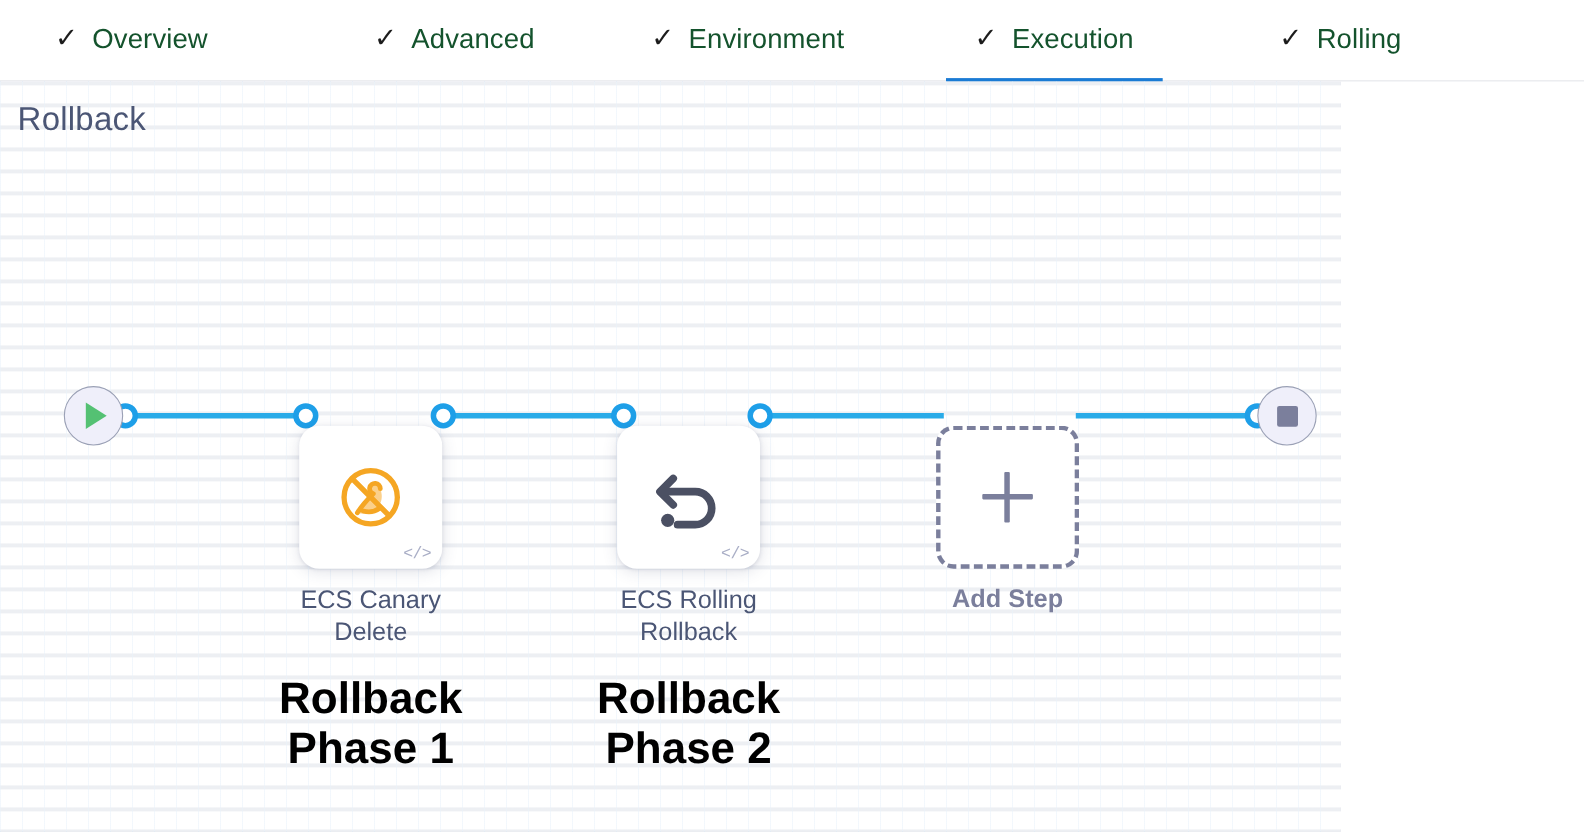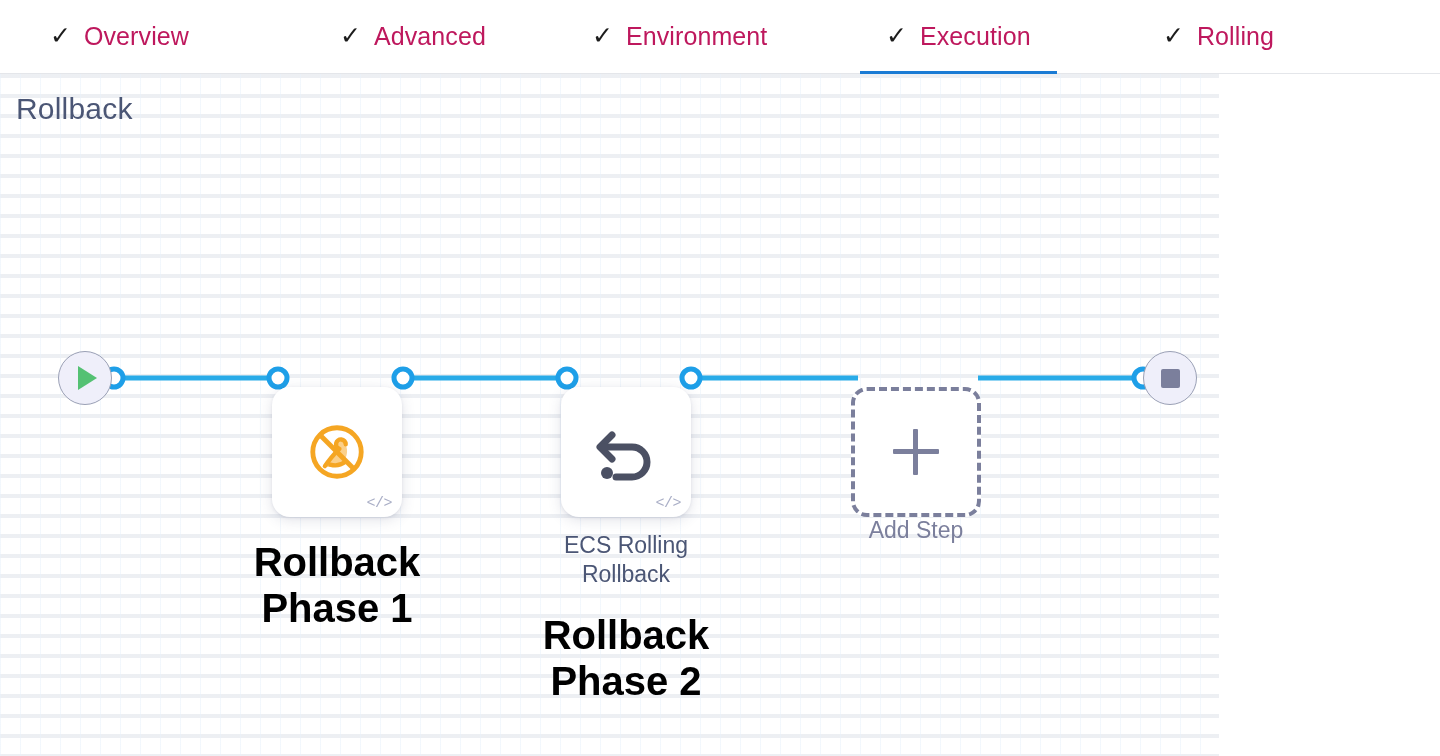--- a/index.html
+++ b/index.html
@@ -37,21 +37,21 @@
   .tab .check {
     font-size: 25px;
     line-height: 1;
     color: #1c1c1c;
     font-weight: 500;
     display: inline-block;
     transform: translateY(-1px);
   }
   .tab .tab-label {
     font-size: 25px;
-    color: #be185d;
+    color: #14532d;
     letter-spacing: 0.1px;
     white-space: nowrap;
   }
   .tab.active .tab-label {
     font-weight: normal;
   }
   .tab.active::after {
     content: "";
     position: absolute;
     left: -26px;
@@ -217,24 +217,26 @@
   }
   .plus::before, .plus::after {
     content: "";
     position: absolute;
     background: #7b7f9c;
     border-radius: 1px;
   }
   .plus::before { left: 0; top: 20px; width: 46px; height: 5px; }
   .plus::after  { top: 0; left: 20px; height: 46px; width: 5px; }
   .add-label {
+    margin-top: 14px;
     width: 130px;
     text-align: center;
     font-size: 23px;
     color: #7b7f9c;
+    font-weight: bold;
   }
 </style>
 </head>
 <body>
 
 <div class="tabbar">
 
   <div class="tab" id="tab-overview">
     <span class="check">✓</span>
     <span class="tab-label">Overview</span>
@@ -291,20 +293,22 @@
         <circle cx="32" cy="32" r="25" fill="none" stroke="#f5a623" stroke-width="5"></circle>
         <path d="M41 24a5 5 0 1 0-6.5 4.8c-2.5 2.2-5.5 5.4-8.6 9.2-2.6 3.2-5 6.4-6.4 8.6
                  4.6 1.6 10.6 1.4 15.4-1.6 5.8-3.6 8-10.2 7.4-15.6
                  -.2-1.8-.7-3.5-1.3-5z" fill="#fbd08a"></path>
         <path d="M41 24a5 5 0 1 0-6.5 4.8c-2.5 2.2-5.5 5.4-8.6 9.2-2.6 3.2-5 6.4-6.4 8.6" fill="none" stroke="#f5a623" stroke-width="4.5" stroke-linecap="round" stroke-linejoin="round"></path>
         <path d="M25 45c5 1.4 11 .6 15.4-2.6" fill="none" stroke="#f5a623" stroke-width="4.5" stroke-linecap="round"></path>
         <line x1="15" y1="15" x2="49" y2="49" stroke="#f5a623" stroke-width="5" stroke-linecap="round"></line>
       </svg>
       <span class="code-badge">&lt;/&gt;</span>
     </div>
+    <div class="step-label" style="white-space:pre-line">ECS Canary
+Delete</div>
     <div class="phase-note">Rollback
 Phase 1</div>
   </div>
 
   <div class="step" id="step-2">
     <div class="step-card">
       <svg width="64" height="58" viewBox="0 0 64 58">
         <path d="M18 12 L6 24 L18 36" fill="none" stroke="#4b5063" stroke-width="7" stroke-linecap="round" stroke-linejoin="round"></path>
         <path d="M7 24 H38 a15 15 0 0 1 0 30 H22" fill="none" stroke="#4b5063" stroke-width="7" stroke-linecap="round" stroke-linejoin="round"></path>
         <circle cx="13" cy="50" r="6" fill="#4b5063"></circle>

